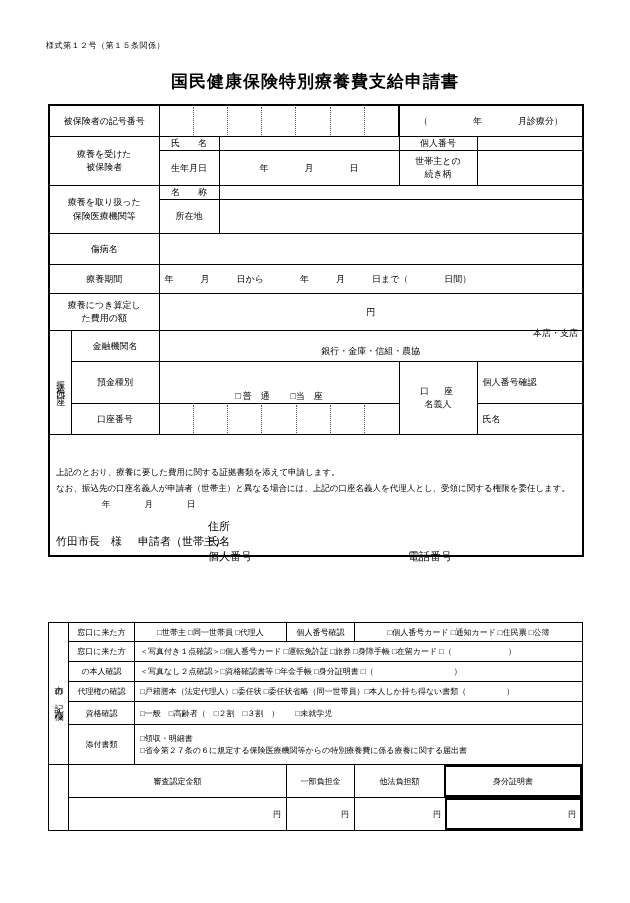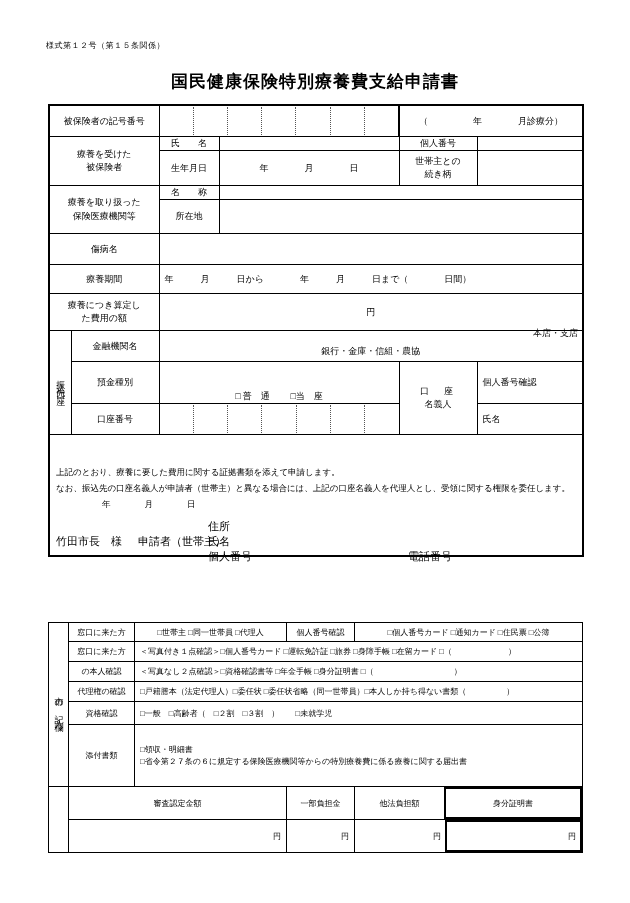--- a/index.html
+++ b/index.html
@@ -38,21 +38,21 @@
   .vert-wrap{display:flex;align-items:center;justify-content:center;height:100%;}
 
   
   .dotcell{display:flex;height:100%;width:100%;}
   .dotcell > i{flex:1;border-right:1px dotted #555;display:block;}
   .dotcell > i:last-child{border-right:none;}
 
   .dashline{border-bottom:1px dashed #666;}
 
   .two-line{line-height:1.45;}
-  .pad4{padding:19px 5px !important;}
+  .pad4{padding:8px 5px !important;}
 
   .thickbox{border:2px solid #000 !important;}
 
   .declare{position:absolute;left:56px;top:464px;width:516px;font-size:8.5px;line-height:1.9;}
   .sig{position:absolute;left:56px;top:516px;width:516px;font-size:11px;line-height:1.85;}
   .sig-row{position:relative;height:15px;}
   .sig-abs{position:absolute;}
 
   .chk{display:inline-block;margin-top:28px;}
 </style>

